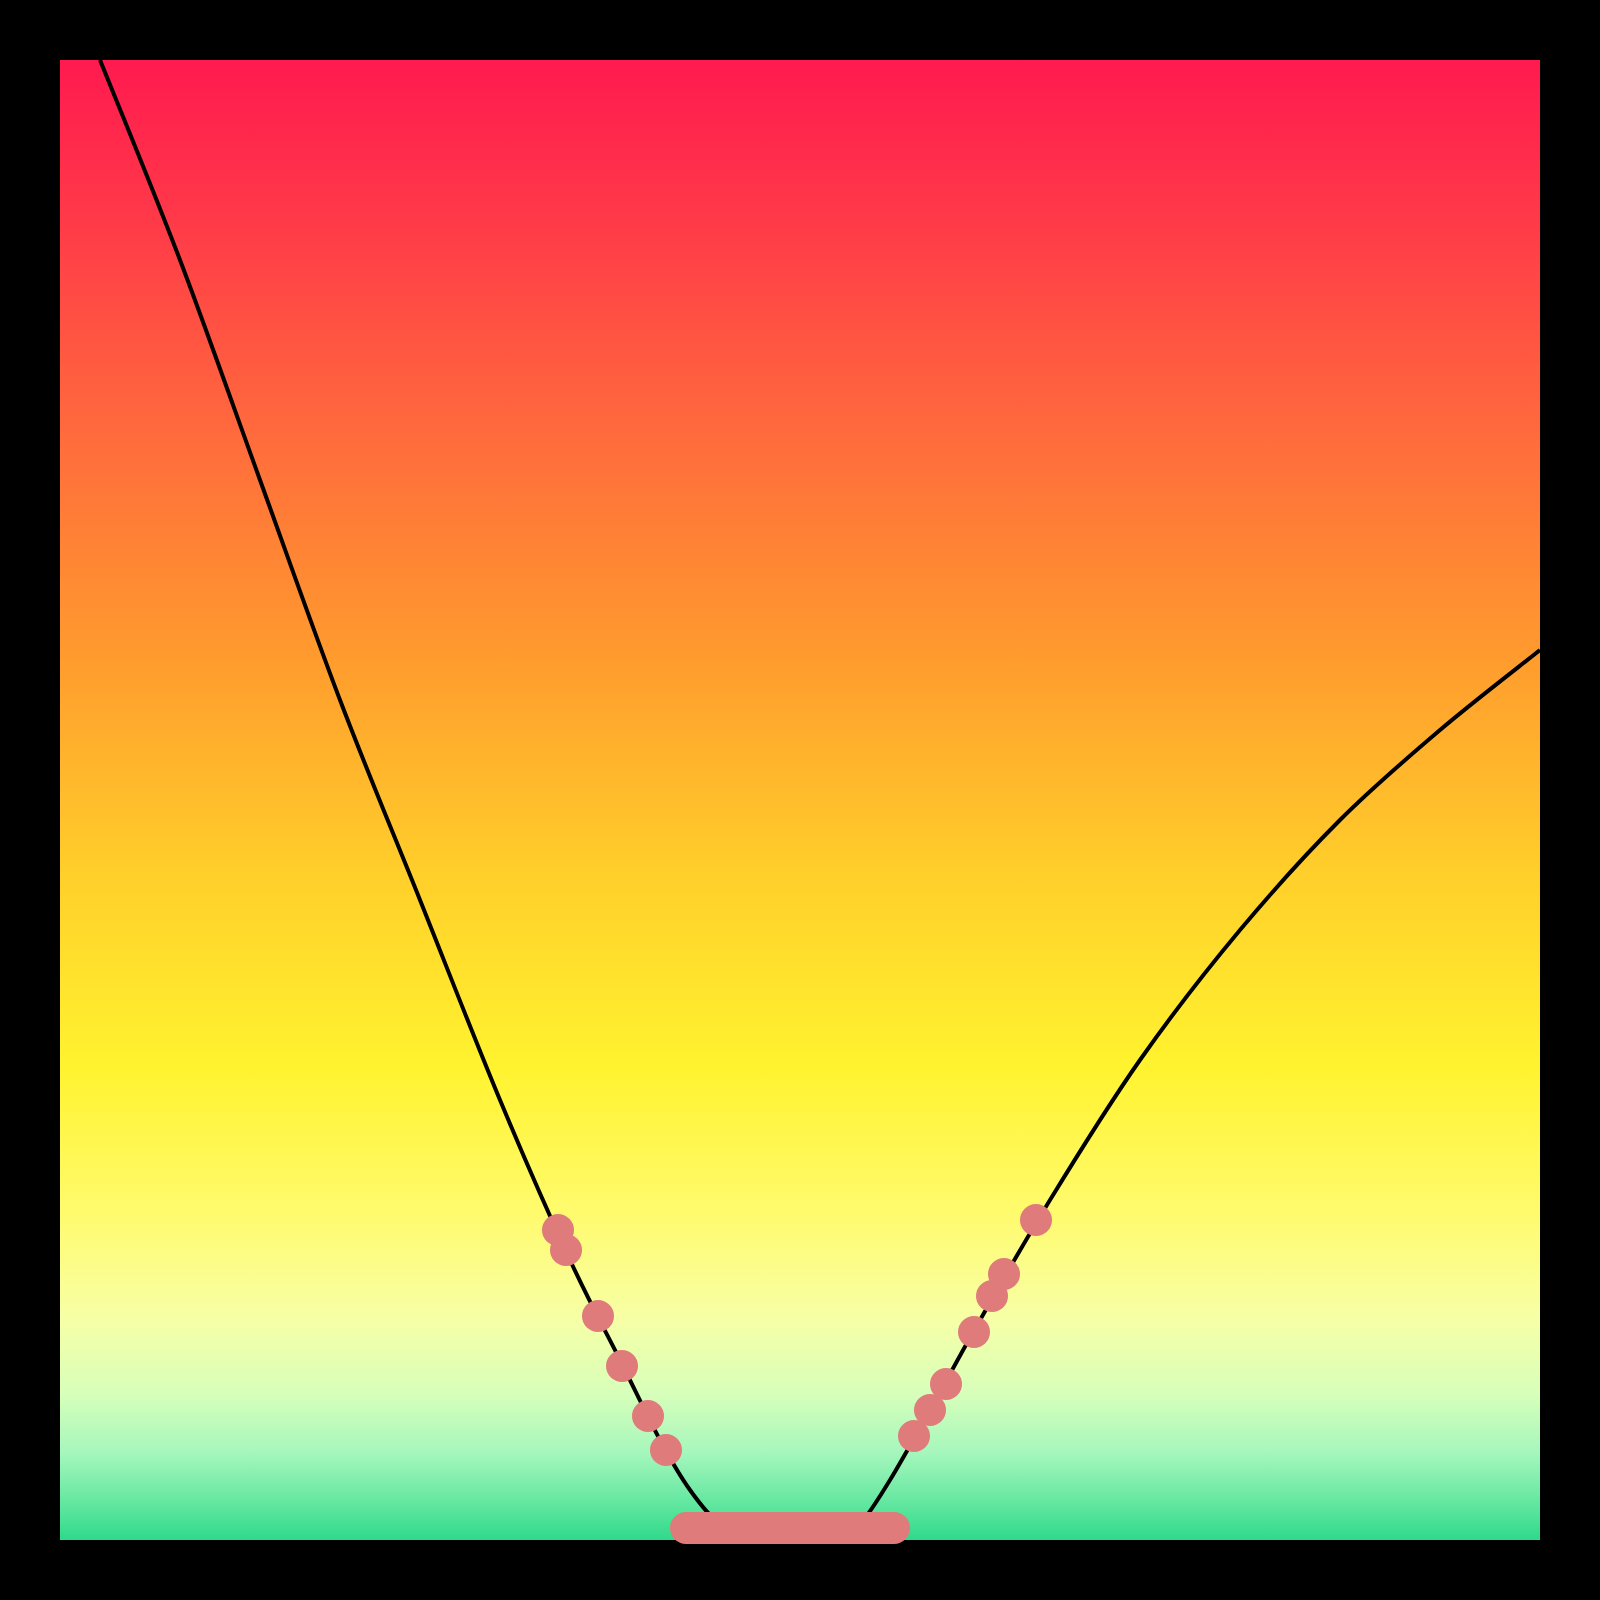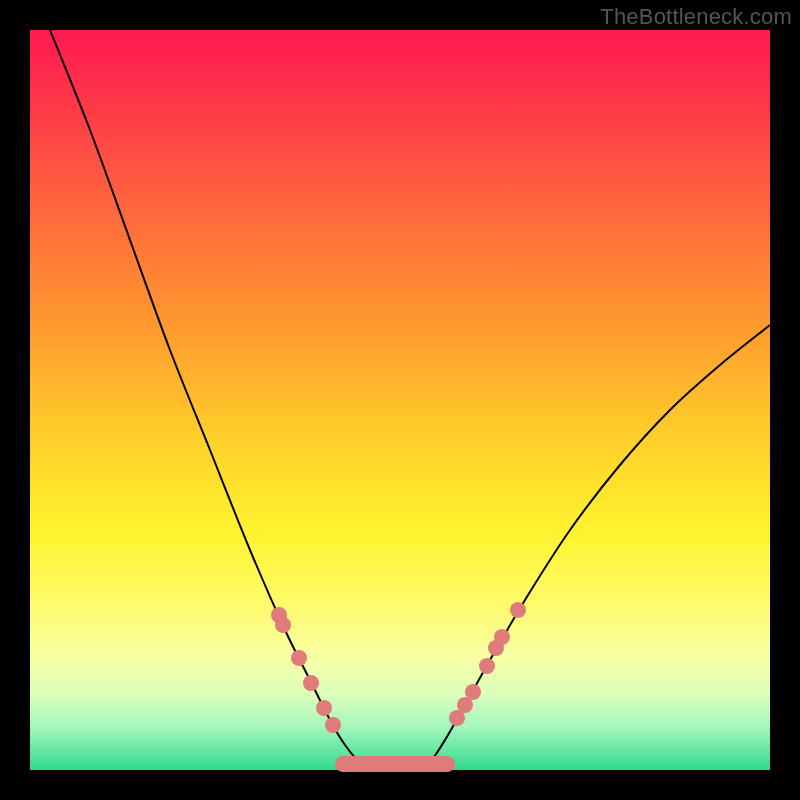--- a/index.html
+++ b/index.html
@@ -89,14 +89,13 @@
         <circle cx="457" cy="636" r="8" fill="#e07b7b" stroke="#c96666" stroke-width="0"></circle>
         <circle cx="466" cy="618" r="8" fill="#e07b7b" stroke="#c96666" stroke-width="0"></circle>
         <circle cx="472" cy="607" r="8" fill="#e07b7b" stroke="#c96666" stroke-width="0"></circle>
         <circle cx="488" cy="580" r="8" fill="#e07b7b" stroke="#c96666" stroke-width="0"></circle>
       </g>
     <g id="lozenge-layer">
         <rect x="305" y="726" width="120" height="16" rx="8" ry="8" fill="#e07b7b"></rect>
       </g>
   </svg>
 
-  <div class="watermark">TheBottleneck.com</div>
 </div>
 
 </body></html>

